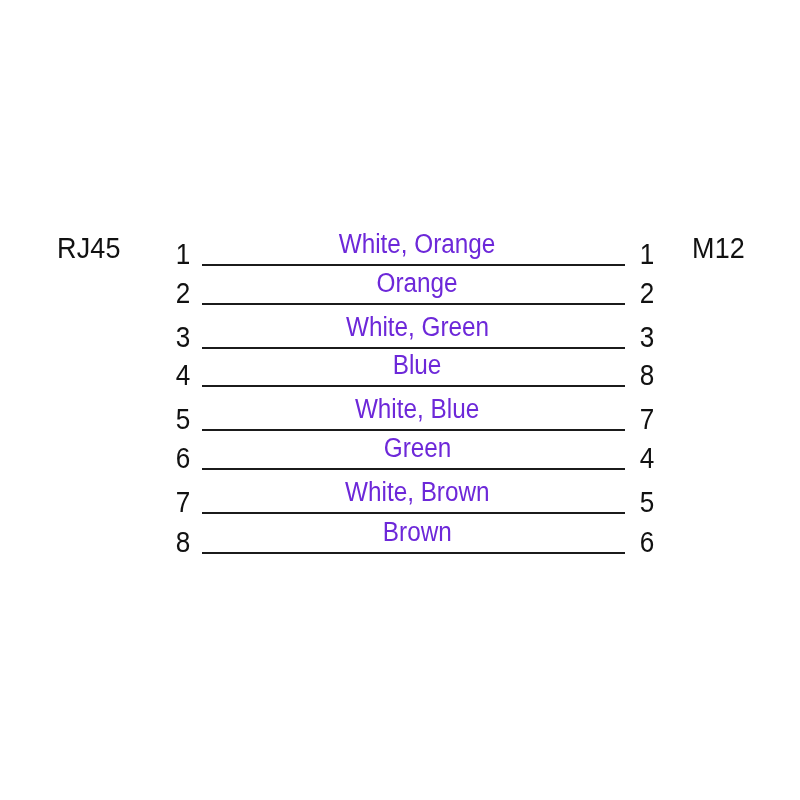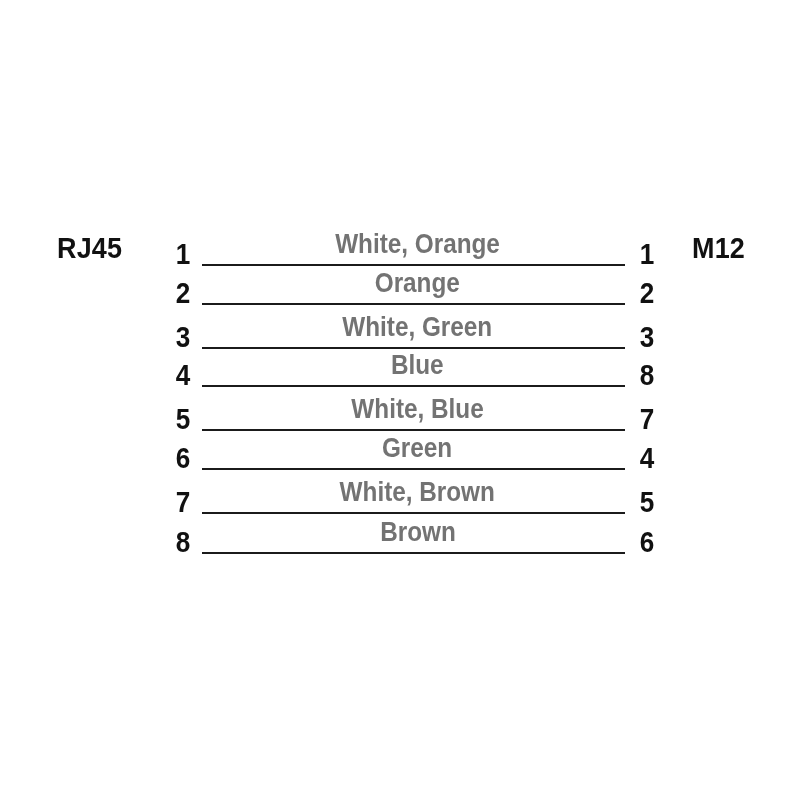--- a/index.html
+++ b/index.html
@@ -16,21 +16,20 @@
     color: #1a1a1a;
     -webkit-font-smoothing: antialiased;
   }
 
   #diagram {
     position: absolute;
     left: 0;
     top: 0;
     width: 800px;
     height: 708px;
-    font-weight: bold;
   }
 
   
   .end-header {
     position: absolute;
     font-size: 29px;
     line-height: 1;
     letter-spacing: 0.2px;
     white-space: nowrap;
     color: #111111;
@@ -89,21 +88,21 @@
 
   .wire-label {
     position: absolute;
     left: 210px;
     width: 415px;
     top: -33px;
     text-align: center;
     font-size: 27px;
     line-height: 1;
     white-space: nowrap;
-    color: #737373;
+    color: #6d28d9;
   }
   .wire-label span {
     display: inline-block;
     transform: scaleX(0.9);
     transform-origin: center center;
   }
 </style>
 </head>
 <body>
 

